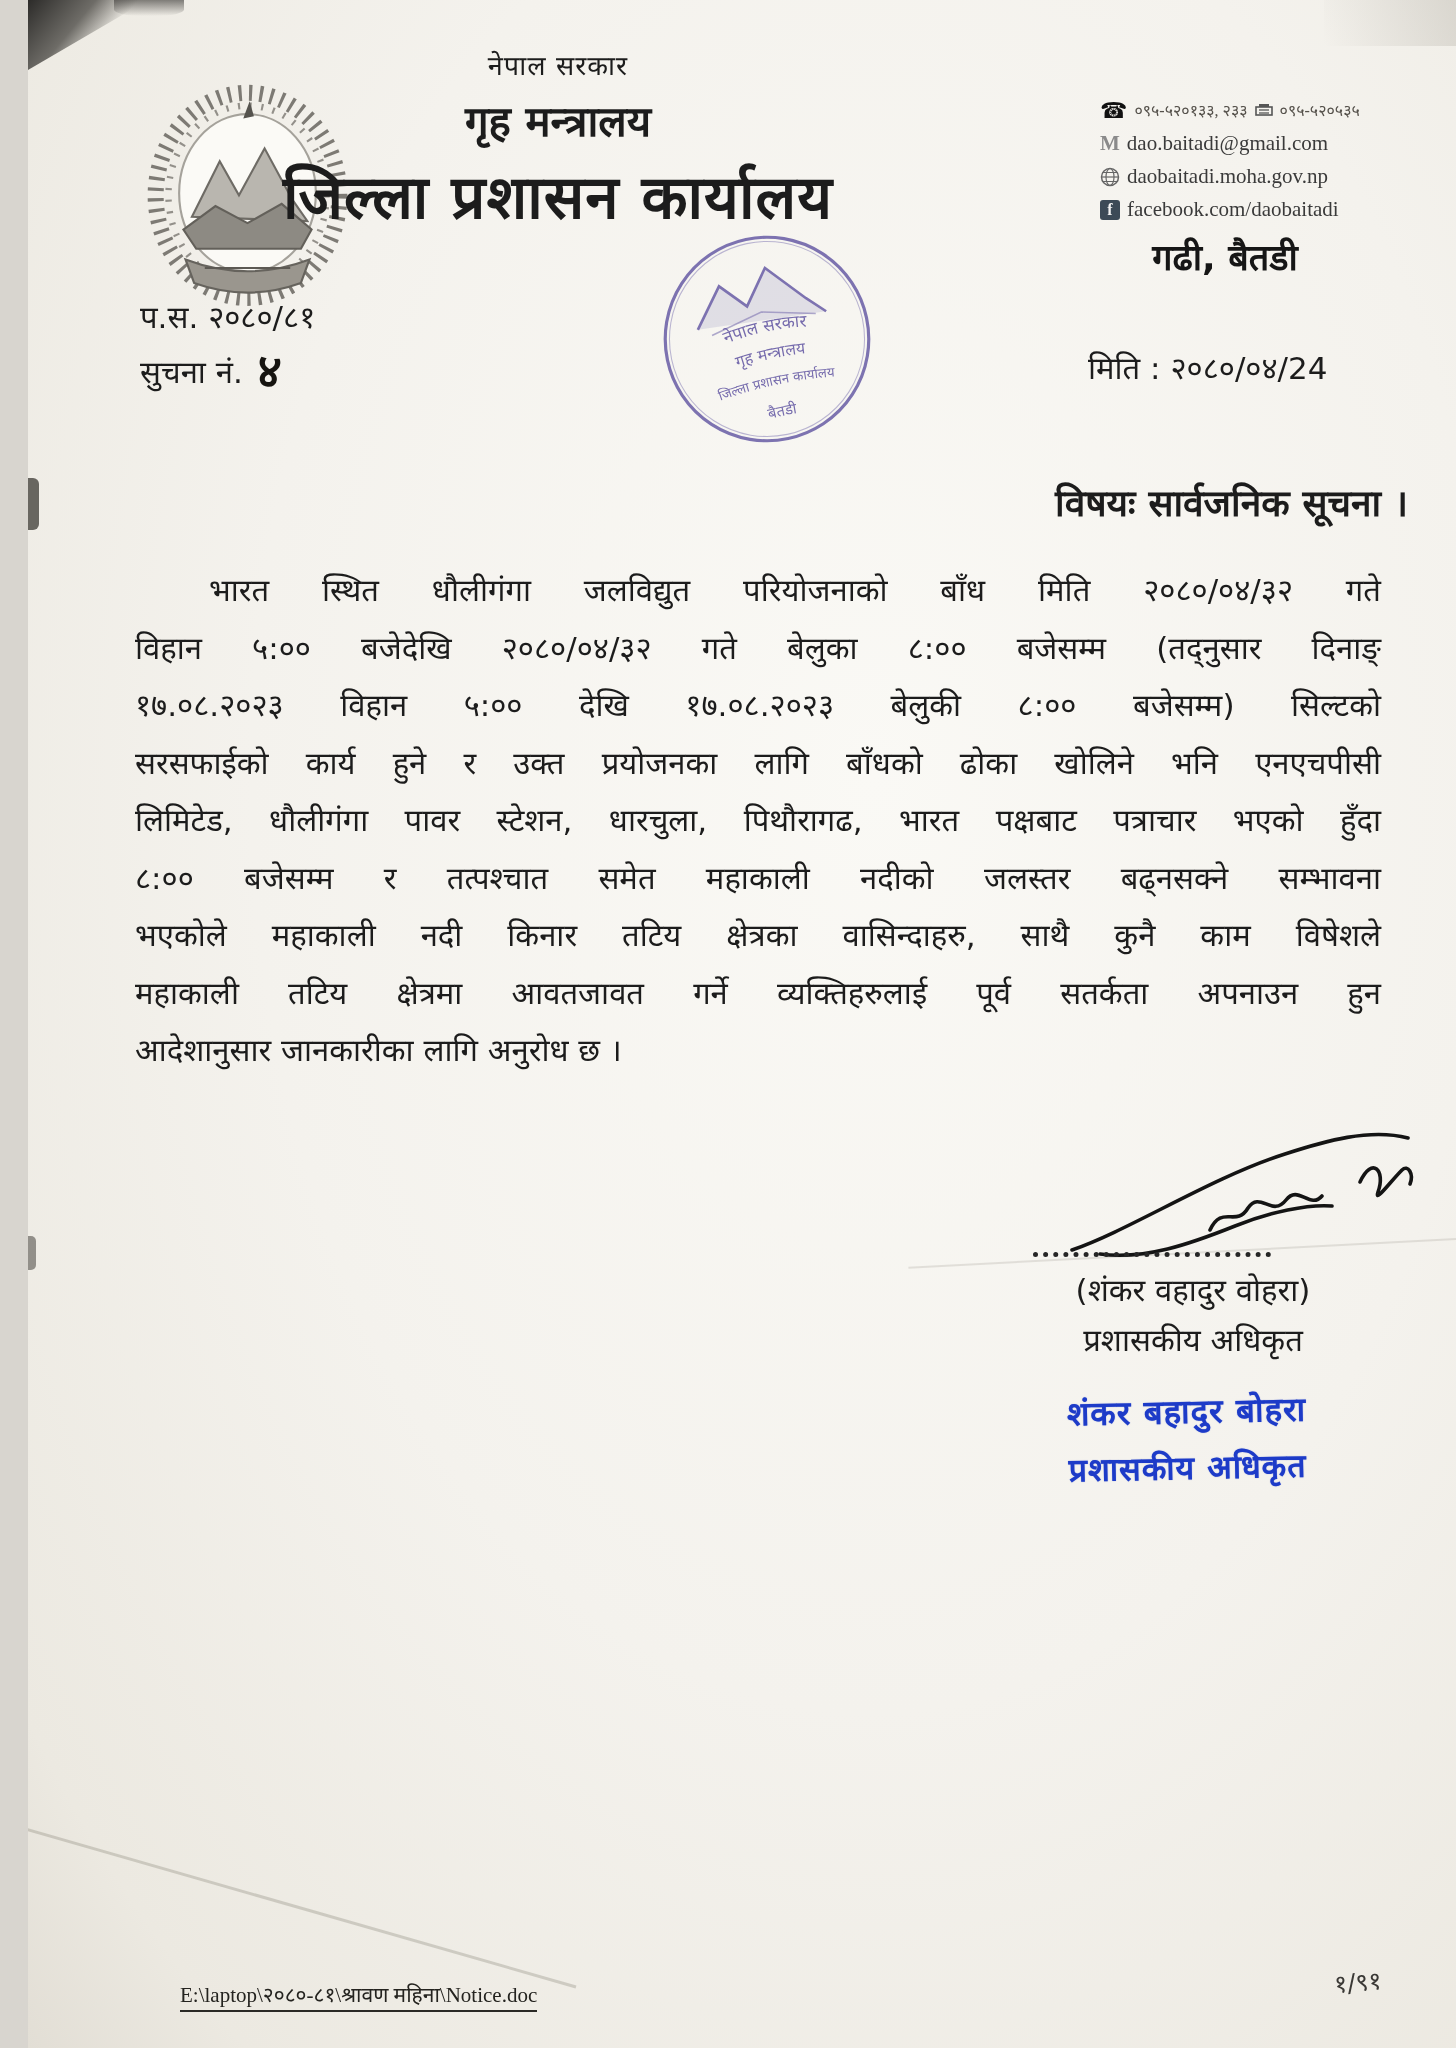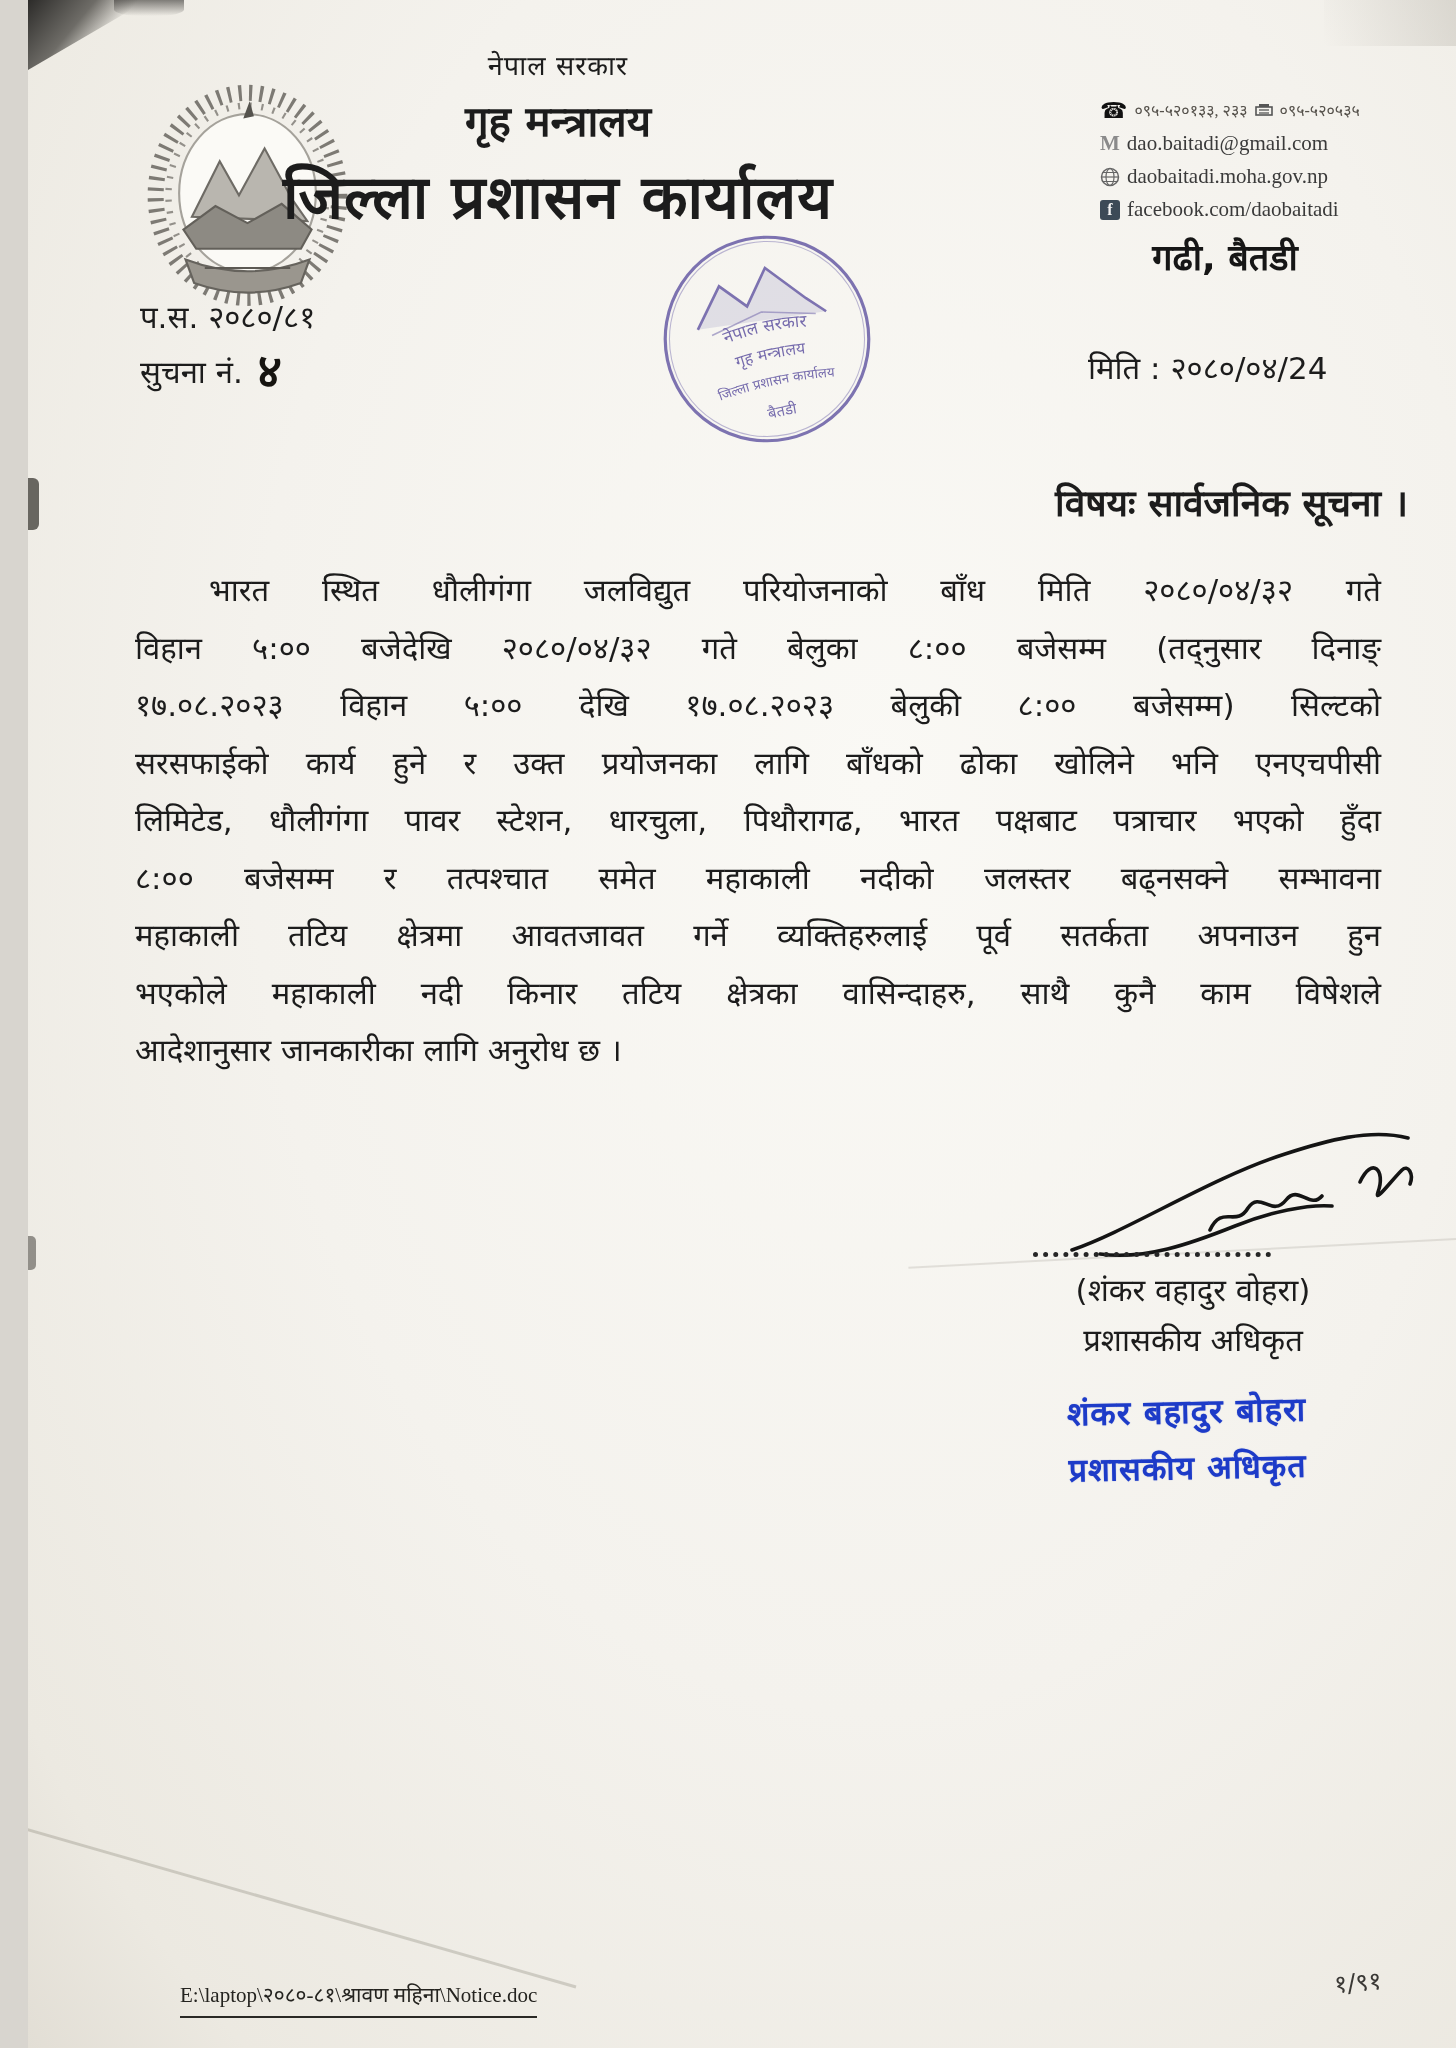--- a/index.html
+++ b/index.html
@@ -53,21 +53,21 @@
   .sig-zone{position:absolute;left:950px;top:1112px;width:460px;height:260px;}
   .scribble{position:absolute;right:8px;top:0;}
   .dots{position:absolute;left:55px;top:140px;width:238px;border-bottom:5px dotted #262626;}
   .sig-name{position:absolute;left:0;top:156px;width:430px;text-align:center;font-size:31px;}
   .sig-title{position:absolute;left:0;top:206px;width:430px;text-align:center;font-size:31px;}
 
   .officer-stamp{position:absolute;left:992px;top:1388px;width:334px;text-align:center;color:#1d3bc8;transform:rotate(-1.2deg);text-shadow:0 0 1px rgba(29,59,200,.55);}
   .os-1{font-size:33px;font-weight:bold;letter-spacing:1px;}
   .os-2{font-size:32px;font-weight:bold;margin-top:12px;letter-spacing:1px;}
 
-  .footer-path{position:absolute;left:152px;top:1980px;font-size:21px;color:#24231f;border-bottom:2px solid #2a2925;padding-bottom:8px;font-family:"Liberation Serif","DejaVu Serif",serif;}
+  .footer-path{position:absolute;left:152px;top:1980px;font-size:21px;color:#24231f;border-bottom:2px solid #2a2925;padding-bottom:2px;font-family:"Liberation Serif","DejaVu Serif",serif;}
   .page-no{position:absolute;left:1306px;top:1964px;font-size:25px;color:#3a3835;transform:rotate(-5deg);}
 </style>
 </head>
 <body>
 
 <div class="page">
 
   <div class="art-tl"></div>
   <div class="art-tl2"></div>
   <div class="art-tr"></div>
@@ -166,22 +166,22 @@
 
   <div class="subject">विषयः सार्वजनिक सूचना ।</div>
 
   <div class="body-block">
     <div class="bl first">भारत स्थित धौलीगंगा जलविद्युत परियोजनाको बाँध मिति २०८०/०४/३२ गते</div>
     <div class="bl">विहान ५:०० बजेदेखि २०८०/०४/३२ गते बेलुका ८:०० बजेसम्म (तद्नुसार दिनाङ्</div>
     <div class="bl">१७.०८.२०२३ विहान ५:०० देखि १७.०८.२०२३ बेलुकी ८:०० बजेसम्म) सिल्टको</div>
     <div class="bl">सरसफाईको कार्य हुने र उक्त प्रयोजनका लागि बाँधको ढोका खोलिने भनि एनएचपीसी</div>
     <div class="bl">लिमिटेड, धौलीगंगा पावर स्टेशन, धारचुला, पिथौरागढ, भारत पक्षबाट पत्राचार भएको हुँदा</div>
     <div class="bl">८:०० बजेसम्म र तत्पश्चात समेत महाकाली नदीको जलस्तर बढ्नसक्ने सम्भावना</div>
+    <div class="bl">भएकोले महाकाली नदी किनार तटिय क्षेत्रका वासिन्दाहरु, साथै कुनै काम विषेशले</div>
     <div class="bl">महाकाली तटिय क्षेत्रमा आवतजावत गर्ने व्यक्तिहरुलाई पूर्व सतर्कता अपनाउन हुन</div>
-    <div class="bl">भएकोले महाकाली नदी किनार तटिय क्षेत्रका वासिन्दाहरु, साथै कुनै काम विषेशले</div>
     <div class="bl last">आदेशानुसार जानकारीका लागि अनुरोध छ ।</div>
   </div>
 
   <div class="sig-zone">
     <svg class="scribble" width="370" height="150" viewBox="0 0 370 150">
       <g stroke="#141414" stroke-width="3.6" fill="none" stroke-linecap="round">
         <path d="M12,138 C70,118 150,66 225,42 C265,29 310,16 348,26"></path>
         <path d="M40,142 C85,148 130,132 175,114 C210,100 248,92 272,94"></path>
         <path d="M150,118 C162,92 176,116 188,96 C200,78 212,106 226,88 C238,72 250,98 262,84"></path>
         <path d="M300,70 C312,44 326,58 318,80 C314,92 330,70 342,58 C348,52 354,62 350,72"></path>

